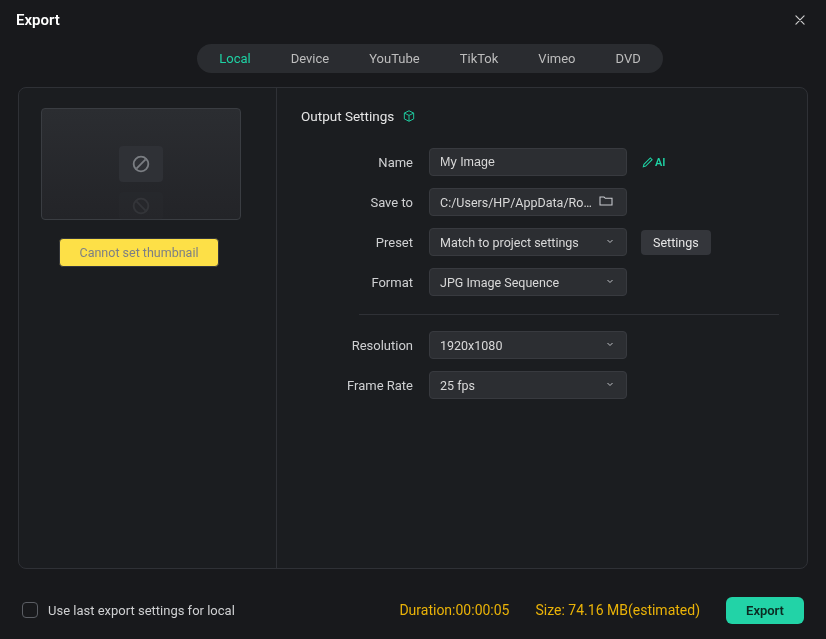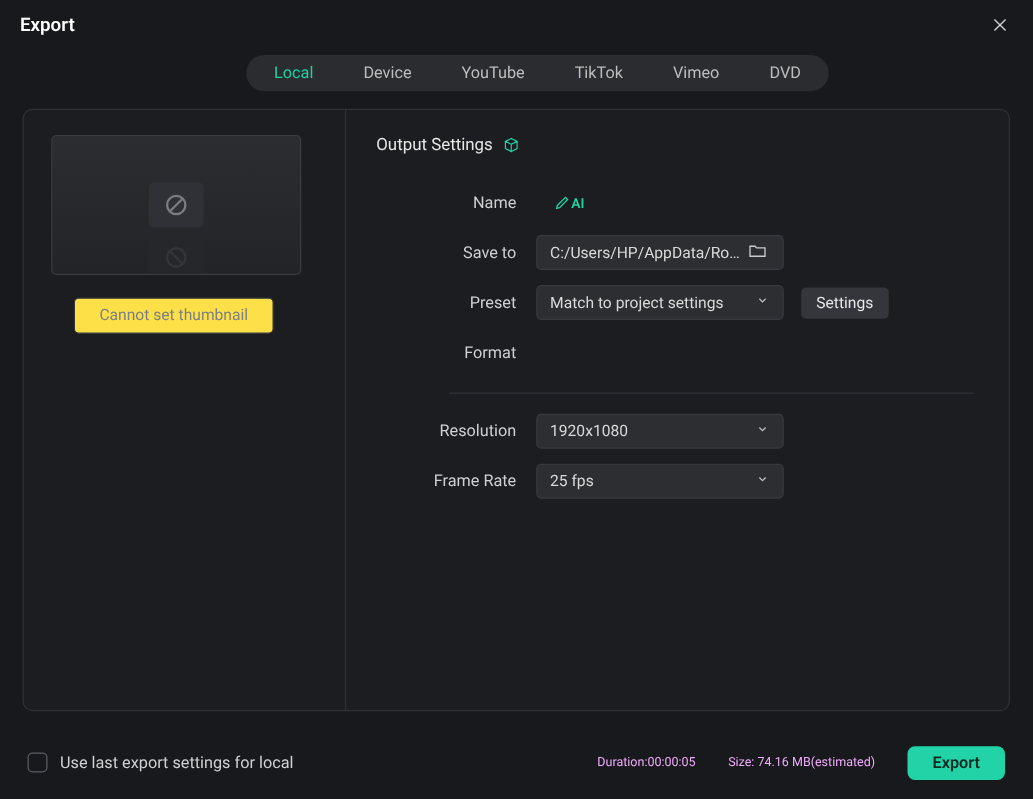--- a/index.html
+++ b/index.html
@@ -117,21 +117,21 @@
     display:flex; align-items:center; justify-content:space-between;
     padding: 0 22px 0 22px; height: 58px; margin-top: auto;
   }
   .footer-left { display:flex; align-items:center; gap:10px; }
   .checkbox {
     width:16px; height:16px; border:1.5px solid #5b5e64; border-radius:4px; background:transparent;
     display:inline-block;
   }
   .footer-left-label { color:#cfd0d2; font-size:13px; }
   .footer-right { display:flex; align-items:center; gap:26px; }
-  .meta { color:#f0abfc; font-size:10px; }
+  .meta { color:#eab308; font-size:14px; }
   .export-btn {
     background:#22d3a7; color:#0b2b22; font-weight:600;
     border-radius:6px; padding:6px 20px; cursor:pointer; font-size:13px;
   }
 
   
   .chev svg { width:12px; height:12px; }
 </style>
 </head>
 <body>
@@ -184,20 +184,23 @@
         <span>Output Settings</span>
         <svg viewBox="0 0 24 24">
             <path d="M12 3 L20 7 L12 11 L4 7 Z M4 7 V17 L12 21 V11 M20 7 V17 L12 21" fill="none" stroke="currentColor" stroke-width="1.6"></path>
           </svg>
       </div>
 
       <div class="form">
 
         <div class="row">
           <div class="row-label">Name</div>
+          <div class="field">
+            <input value="My Image" style="">
+          </div>
           <div class="trailing">
             <span class="ai-pen">
               <svg viewBox="0 0 24 24">
                   <path d="M4 20 L8 19 L19 8 L16 5 L5 16 Z" fill="none" stroke="currentColor" stroke-width="1.8"></path>
                 </svg>
               <span>AI</span>
             </span>
           </div>
         </div>
 
@@ -221,20 +224,26 @@
                   <path d="M7 10 L12 15 L17 10" fill="none" stroke="currentColor" stroke-width="2"></path>
                 </svg></span>
           </div>
           <div class="trailing">
             <div class="settings-btn">Settings</div>
           </div>
         </div>
 
         <div class="row">
           <div class="row-label">Format</div>
+          <div class="field">
+            <span>JPG Image Sequence</span>
+            <span class="chev"><svg viewBox="0 0 24 24">
+                  <path d="M7 10 L12 15 L17 10" fill="none" stroke="currentColor" stroke-width="2"></path>
+                </svg></span>
+          </div>
         </div>
 
         <div class="divider"></div>
 
         <div class="row">
           <div class="row-label">Resolution</div>
           <div class="field">
             <span>1920x1080</span>
             <span class="chev"><svg viewBox="0 0 24 24">
                   <path d="M7 10 L12 15 L17 10" fill="none" stroke="currentColor" stroke-width="2"></path>

